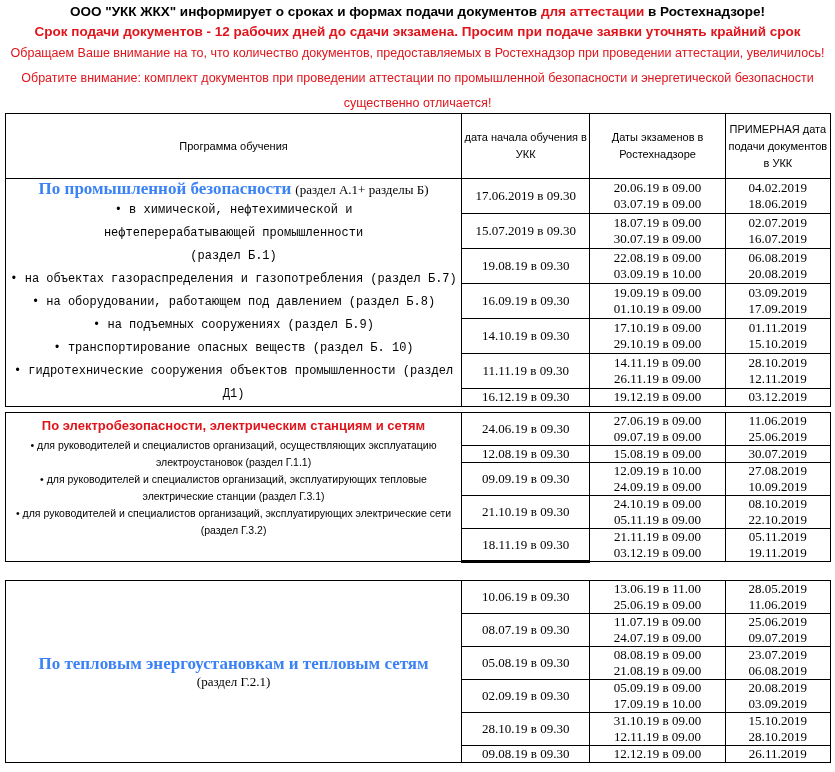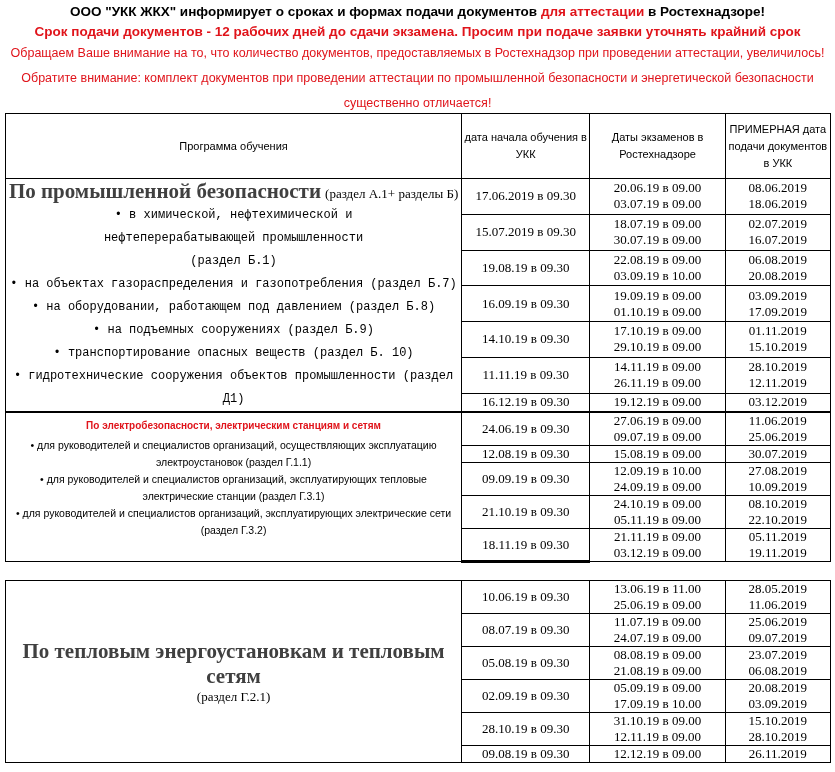--- a/index.html
+++ b/index.html
@@ -14,24 +14,24 @@
     table.sched td { border: 1px solid #000; padding: 0; text-align: center; vertical-align: middle; }
     .col-prog { width: 455px; }
     .col-start { width: 128px; }
     .col-exam { width: 135px; }
     .col-sub { width: 105px; }
 
     .head-cell { font-family: "Liberation Sans", sans-serif; font-size: 11px; line-height: 17px; height: 64px; }
     .date { font-family: "Liberation Serif", serif; font-size: 13px; line-height: 16px; }
     .dt { display: block; height: 16px; line-height: 16px; }
 
-    .prog-title-serif { font-family: "Liberation Serif", serif; font-weight: bold; color: #404040; font-size: 21px; }
+    .prog-title-serif { font-family: "Liberation Serif", serif; font-weight: bold; color: #3b82f6; font-size: 17px; }
     .prog-note-serif { font-family: "Liberation Serif", serif; font-size: 13px; }
     .prog-list-serif { font-family: Liberation Mono, monospace; font-size: 12px; line-height: 23px; }
-    .prog-title-sans { font-family: "Liberation Sans", sans-serif; font-weight: bold; color: #e0141b; font-size: 10px; line-height: 22px; }
+    .prog-title-sans { font-family: "Liberation Sans", sans-serif; font-weight: bold; color: #e0141b; font-size: 13px; line-height: 22px; }
     .prog-list-sans { font-family: "Liberation Sans", sans-serif; font-size: 10.5px; line-height: 17px; }
     .t1 { top: 113px; }
     .t2 { top: 412px; }
     .t3 { top: 580px; }
     .thick-bottom { border-bottom: 3px solid #000 !important; }
   </style>
 </head>
 <body>
 
 <div class="header">
@@ -65,21 +65,21 @@
         <div>• транспортирование опасных веществ (раздел  Б. 10)</div>
         <div>• гидротехнические сооружения объектов промышленности (раздел Д1)</div>
       </div>
     </td>
     <td class="date">17.06.2019 в 09.30</td>
     <td class="date">
           <span class="dt">20.06.19 в 09.00</span>
           <span class="dt">03.07.19 в 09.00</span>
         </td>
     <td class="date">
-          <span class="dt">08.06.2019</span>
+          <span class="dt">04.02.2019</span>
           <span class="dt">18.06.2019</span>
         </td>
   </tr>
   <tr>
     <td class="date">15.07.2019 в 09.30</td>
     <td class="date">
           <span class="dt">18.07.19 в 09.00</span>
           <span class="dt">30.07.19 в 09.00</span>
         </td>
     <td class="date">

